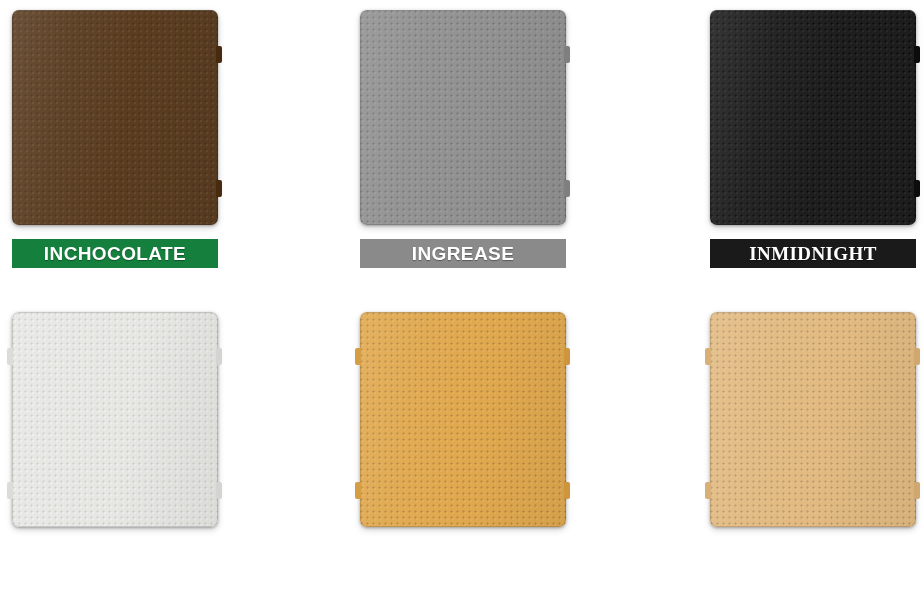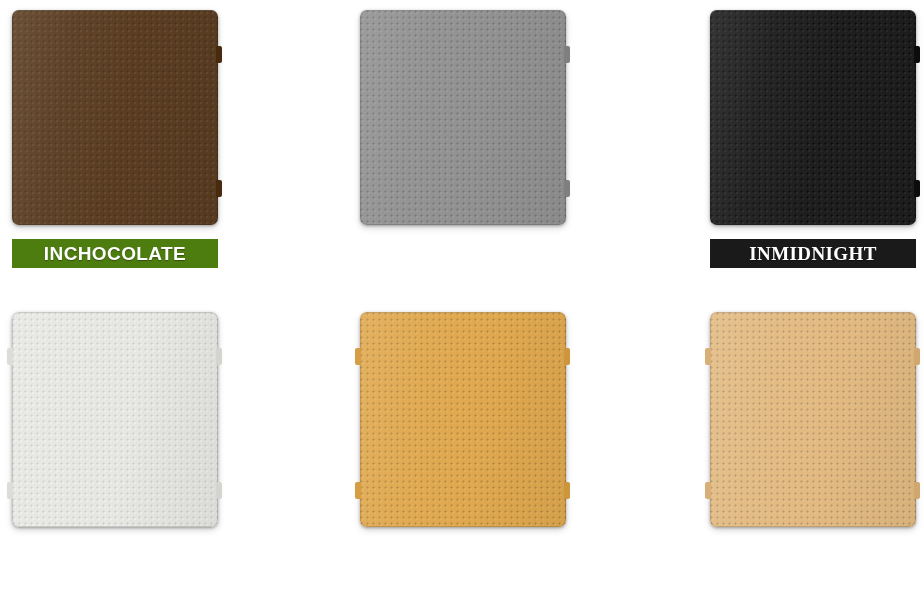--- a/index.html
+++ b/index.html
@@ -159,33 +159,34 @@
       <div class="tile-wrap">
         <div class="tile">
           <div class="tile-base" style="background: rgb(90, 61, 33);"></div>
           <div class="tile-texture"></div>
           <div class="tile-shade"></div>
           <div class="tile-inner-edge"></div>
         </div>
         <div class="nub n1" style="background: rgb(72, 43, 15);"></div>
         <div class="nub n2" style="background: rgb(72, 43, 15);"></div>
       </div>
-      <div class="label-bar" style="background: #4d7c0f; color: rgb(255, 255, 255);">INCHOCOLATE</div>
+      <div class="label-bar" style="background: #15803d; color: rgb(255, 255, 255);">INCHOCOLATE</div>
     </div>
     <div class="swatch-cell col-1 row-0">
       <div class="tile-wrap">
         <div class="tile">
           <div class="tile-base" style="background: rgb(145, 145, 145);"></div>
           <div class="tile-texture"></div>
           <div class="tile-shade"></div>
           <div class="tile-inner-edge"></div>
         </div>
         <div class="nub n1" style="background: rgb(127, 127, 127);"></div>
         <div class="nub n2" style="background: rgb(127, 127, 127);"></div>
       </div>
+      <div class="label-bar" style="background: rgb(138, 138, 138); color: rgb(255, 255, 255);">INGREASE</div>
     </div>
     <div class="swatch-cell col-2 row-0">
       <div class="tile-wrap">
         <div class="tile dark">
           <div class="tile-base" style="background: rgb(30, 30, 30);"></div>
           <div class="tile-texture"></div>
           <div class="tile-shade"></div>
           <div class="tile-inner-edge"></div>
         </div>
         <div class="nub n1" style="background: rgb(12, 12, 12);"></div>

